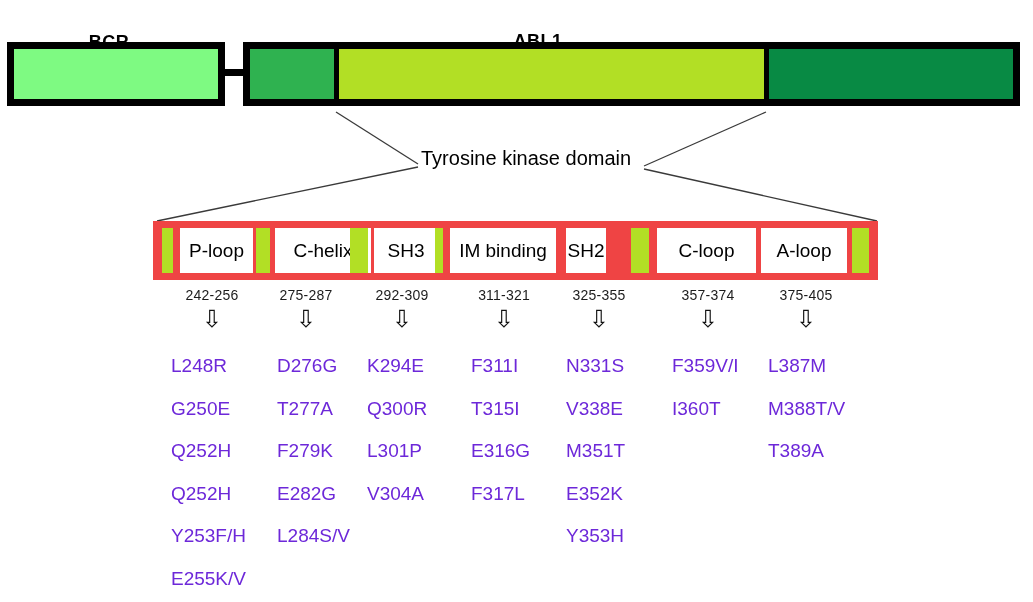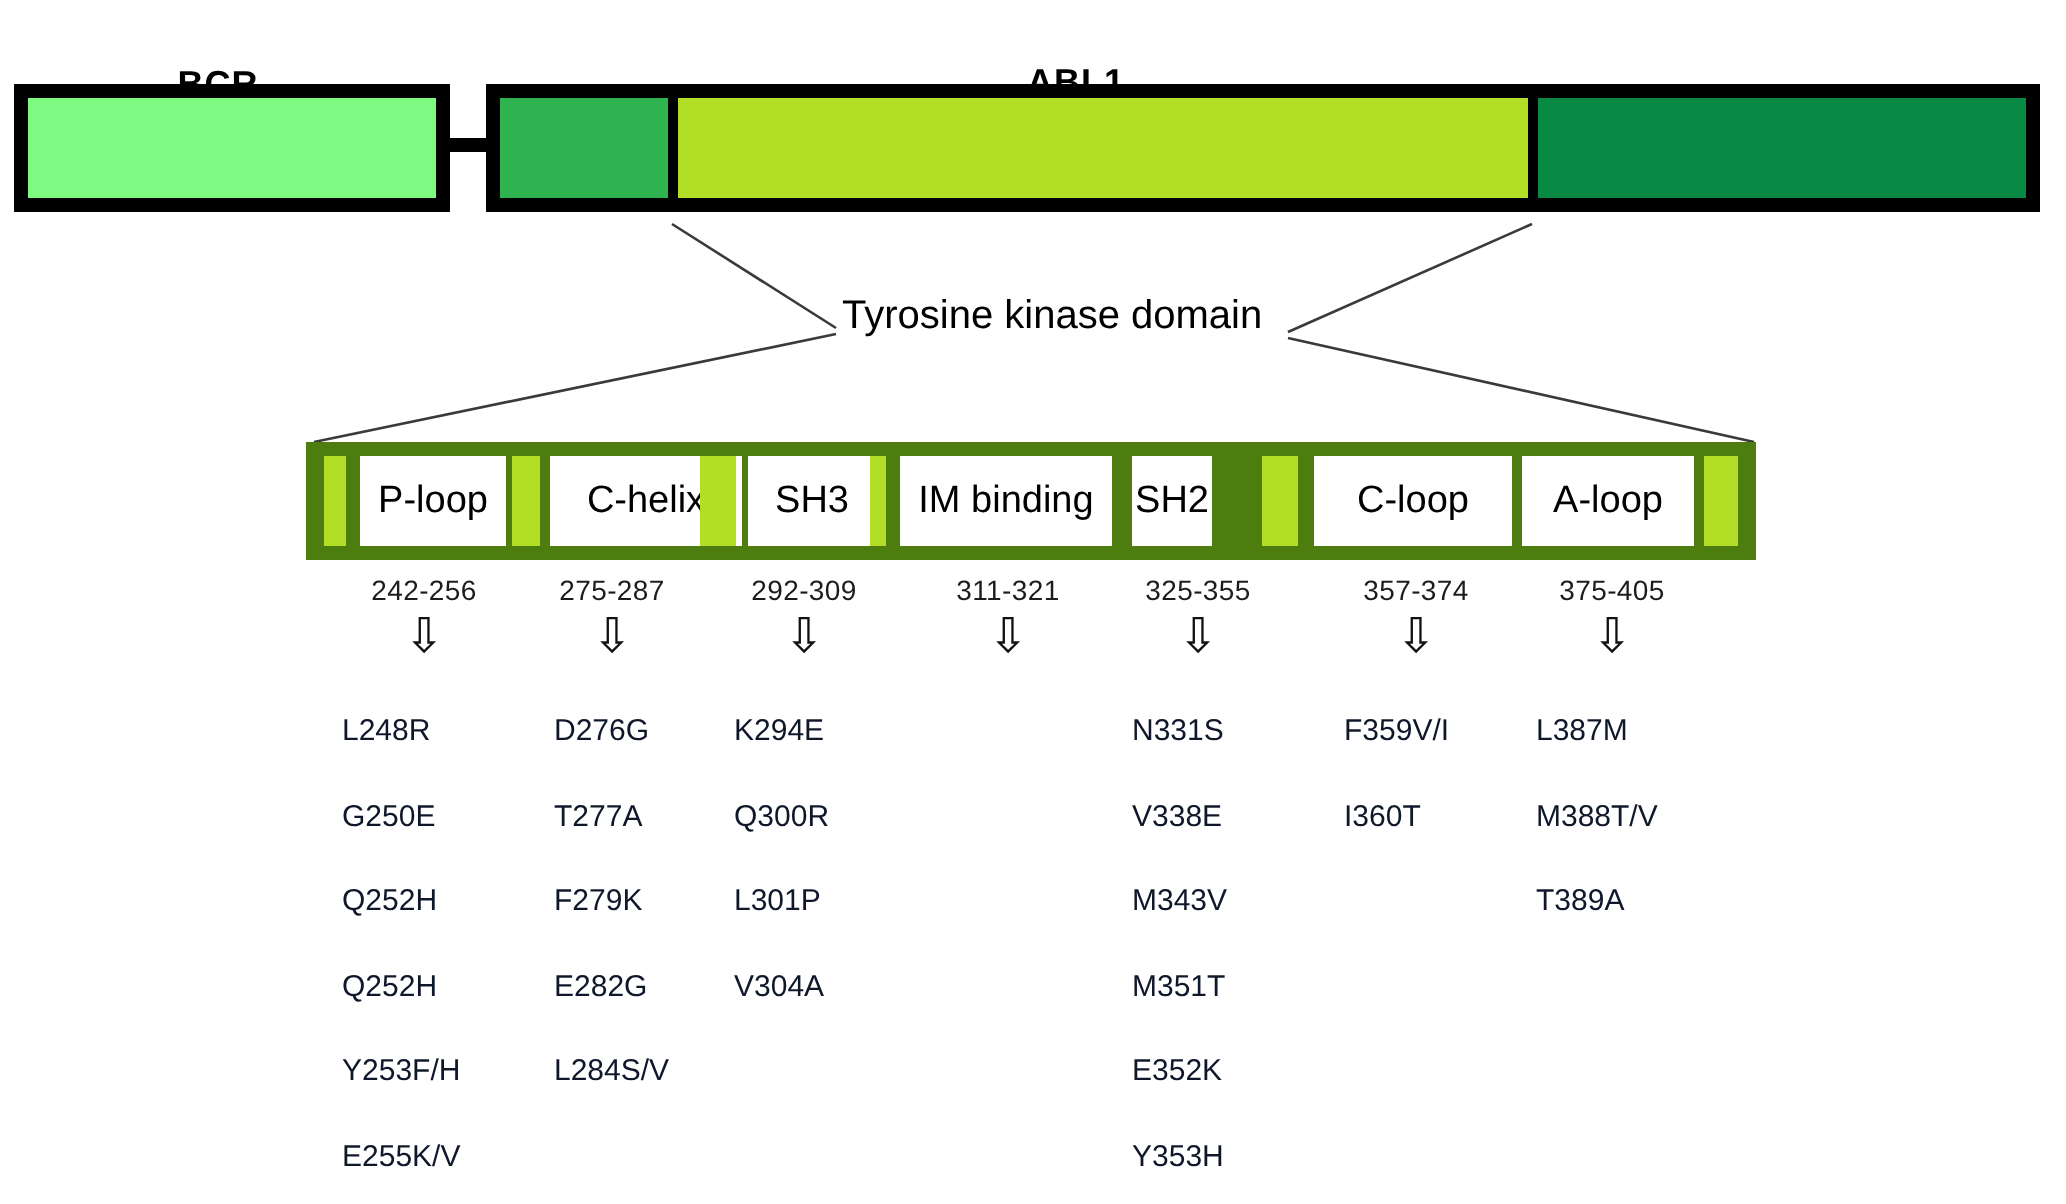--- a/index.html
+++ b/index.html
@@ -14,29 +14,29 @@
   .gbar{box-sizing:border-box;border:7px solid #000;height:64px;top:42px;}
   #bcr-bar{left:7px;width:218px;background:#7EFA82;}
   #abl1-bar{left:243px;width:777px;display:flex;padding:0;background:#000;}
   #abl1-bar .seg{height:100%;}
   .connector{top:69px;left:219px;width:30px;height:7px;background:#000;}
   
   svg.lines{position:absolute;left:0;top:0;pointer-events:none;}
   
   .tkd{top:147px;left:421px;width:222px;text-align:left;font-size:20px;}
   
-  #domain-bar{left:153px;top:221px;width:725px;height:59px;background:#4d7c0f;}
+  #domain-bar{left:153px;top:221px;width:725px;height:59px;background:#ef4444;}
   #domain-bar .strip{position:absolute;top:7px;height:45px;background:#B2DF25;}
   #domain-bar .dbox{position:absolute;top:7px;height:45px;background:#fff;
      text-align:center;line-height:45px;font-size:19px;white-space:nowrap;}
   
   .range{top:287px;width:100px;text-align:center;font-size:14px;color:#1c1c1c;letter-spacing:.2px;}
   .arrow{top:306px;width:100px;text-align:center;font-size:24px;line-height:26px;color:#111;}
   .muts{top:345px;}
-  .mut{height:42.5px;line-height:42.5px;font-size:15px;color:#0f172a;white-space:nowrap;}
+  .mut{height:42.5px;line-height:42.5px;font-size:19px;color:#6d28d9;white-space:nowrap;}
 </style>
 </head>
 <body>
 
 <div id="fig">
 
   <div class="abs gene-label" style="left:49px;top:8px">BCR</div>
   <div class="abs gene-label" style="left:478px;top:7px">ABL1</div>
 
   <div class="abs gbar" id="bcr-bar"></div>
@@ -106,24 +106,29 @@
     <div class="mut">F279K</div>
     <div class="mut">E282G</div>
     <div class="mut">L284S/V</div>
   </div>
   <div class="abs muts" style="left:367px">
     <div class="mut">K294E</div>
     <div class="mut">Q300R</div>
     <div class="mut">L301P</div>
     <div class="mut">V304A</div>
   </div>
+  <div class="abs muts" style="left:471px">
+    <div class="mut">F311I</div>
+    <div class="mut">T315I</div>
+    <div class="mut">E316G</div>
+    <div class="mut">F317L</div>
+  </div>
   <div class="abs muts" style="left:566px">
     <div class="mut">N331S</div>
     <div class="mut">V338E</div>
-    <div class="mut">M343V</div>
     <div class="mut">M351T</div>
     <div class="mut">E352K</div>
     <div class="mut">Y353H</div>
   </div>
   <div class="abs muts" style="left:672px">
     <div class="mut">F359V/I</div>
     <div class="mut">I360T</div>
   </div>
   <div class="abs muts" style="left:768px">
     <div class="mut">L387M</div>

